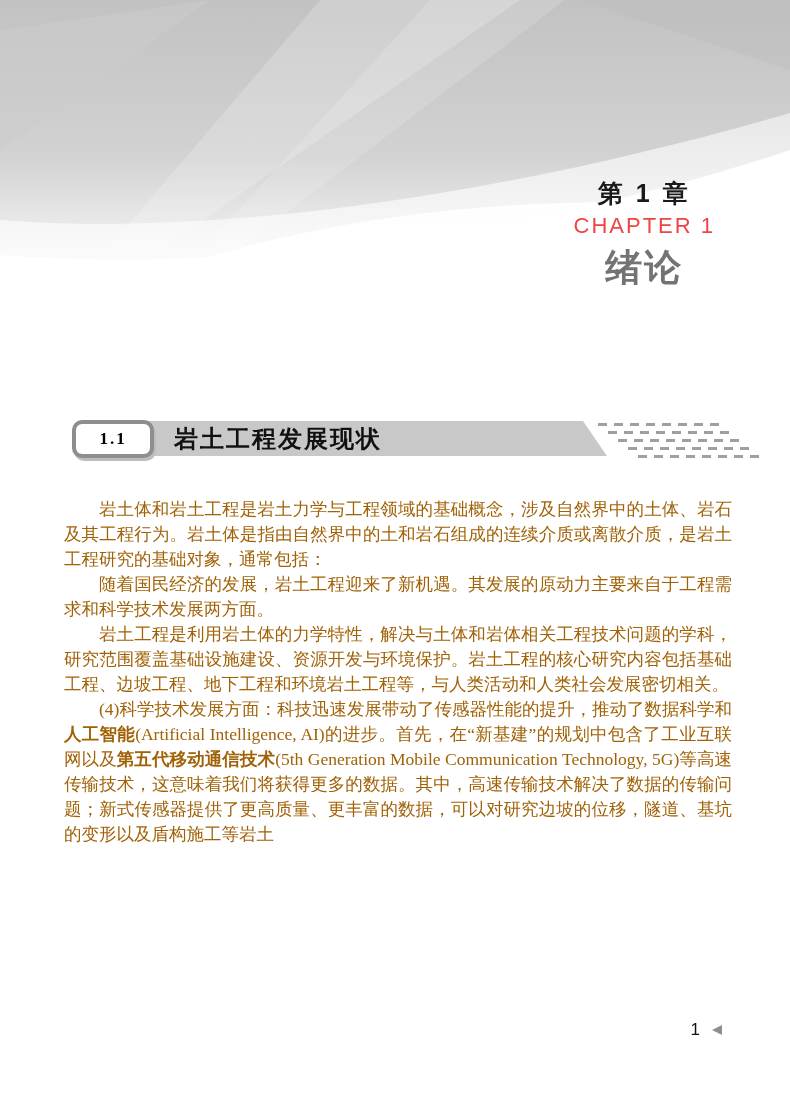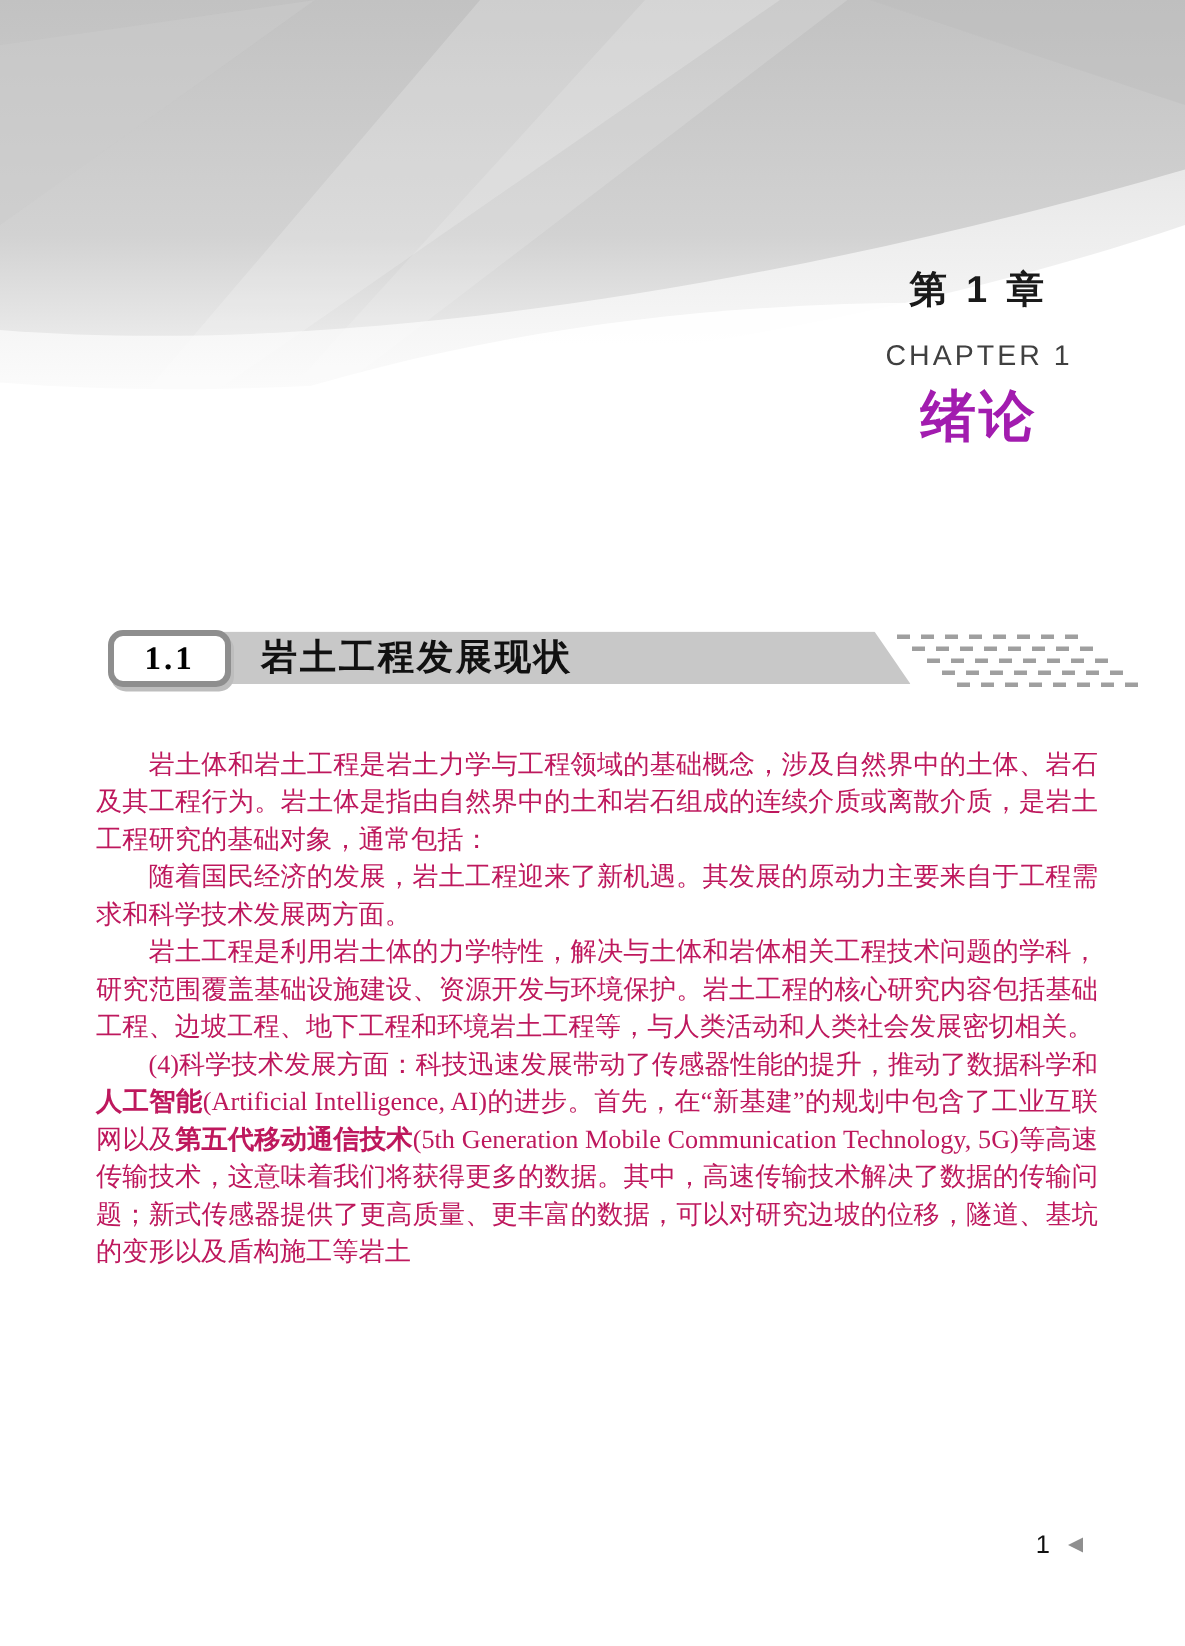--- a/index.html
+++ b/index.html
@@ -31,32 +31,32 @@
   .chapter-zh {
     font-family: "Liberation Sans", "DejaVu Sans", sans-serif;
     font-weight: bold;
     font-size: 25px;
     letter-spacing: 3px;
     color: #1a1a1a;
     line-height: 1.1;
   }
   .chapter-en {
     font-family: "Liberation Sans", "DejaVu Sans", sans-serif;
-    font-size: 19px;
-    letter-spacing: 2px;
-    color: #404040;
-    margin-top: 20px;
+    font-size: 22px;
+    letter-spacing: 2px;
+    color: #ef4444;
+    margin-top: 6px;
     line-height: 1.1;
   }
   .chapter-title {
-    font-family: Liberation Sans, sans-serif;
+    font-family: Liberation Serif, serif;
     font-weight: bold;
     font-size: 37px;
     letter-spacing: 2px;
-    color: #a21caf;
+    color: #737373;
     margin-top: 10px;
     line-height: 1.1;
   }
 
   
   .section-bar {
     position: absolute;
     left: 142px;
     top: 421px;
     width: 465px;
@@ -85,21 +85,21 @@
     height: 30px;
     background: #ffffff;
     border: 4px solid #8e8e8e;
     border-radius: 10px;
     box-shadow: 2px 3px 0 #bdbdbd;
     display: flex;
     align-items: center;
     justify-content: center;
     font-family: "Liberation Serif", "DejaVu Serif", serif;
     font-weight: bold;
-    font-size: 22px;
+    font-size: 17px;
     letter-spacing: 2px;
     color: #000000;
   }
 
   
   .dash-decor {
     position: absolute;
     left: 598px;
     top: 423px;
     width: 190px;
@@ -116,21 +116,21 @@
   .dash-row.r5 { margin-left: 40px; }
 
   
   .body-text {
     position: absolute;
     left: 64px;
     top: 497px;
     width: 668px;
     font-size: 17.5px;
     line-height: 25px;
-    color: #be185d;
+    color: #a16207;
     text-align: justify;
     text-justify: inter-ideograph;
   }
   .body-text p {
     margin: 0;
     text-indent: 2em;
   }
   .seg.bold {
     font-family: "Liberation Sans", "DejaVu Sans", sans-serif;
     font-weight: bold;

